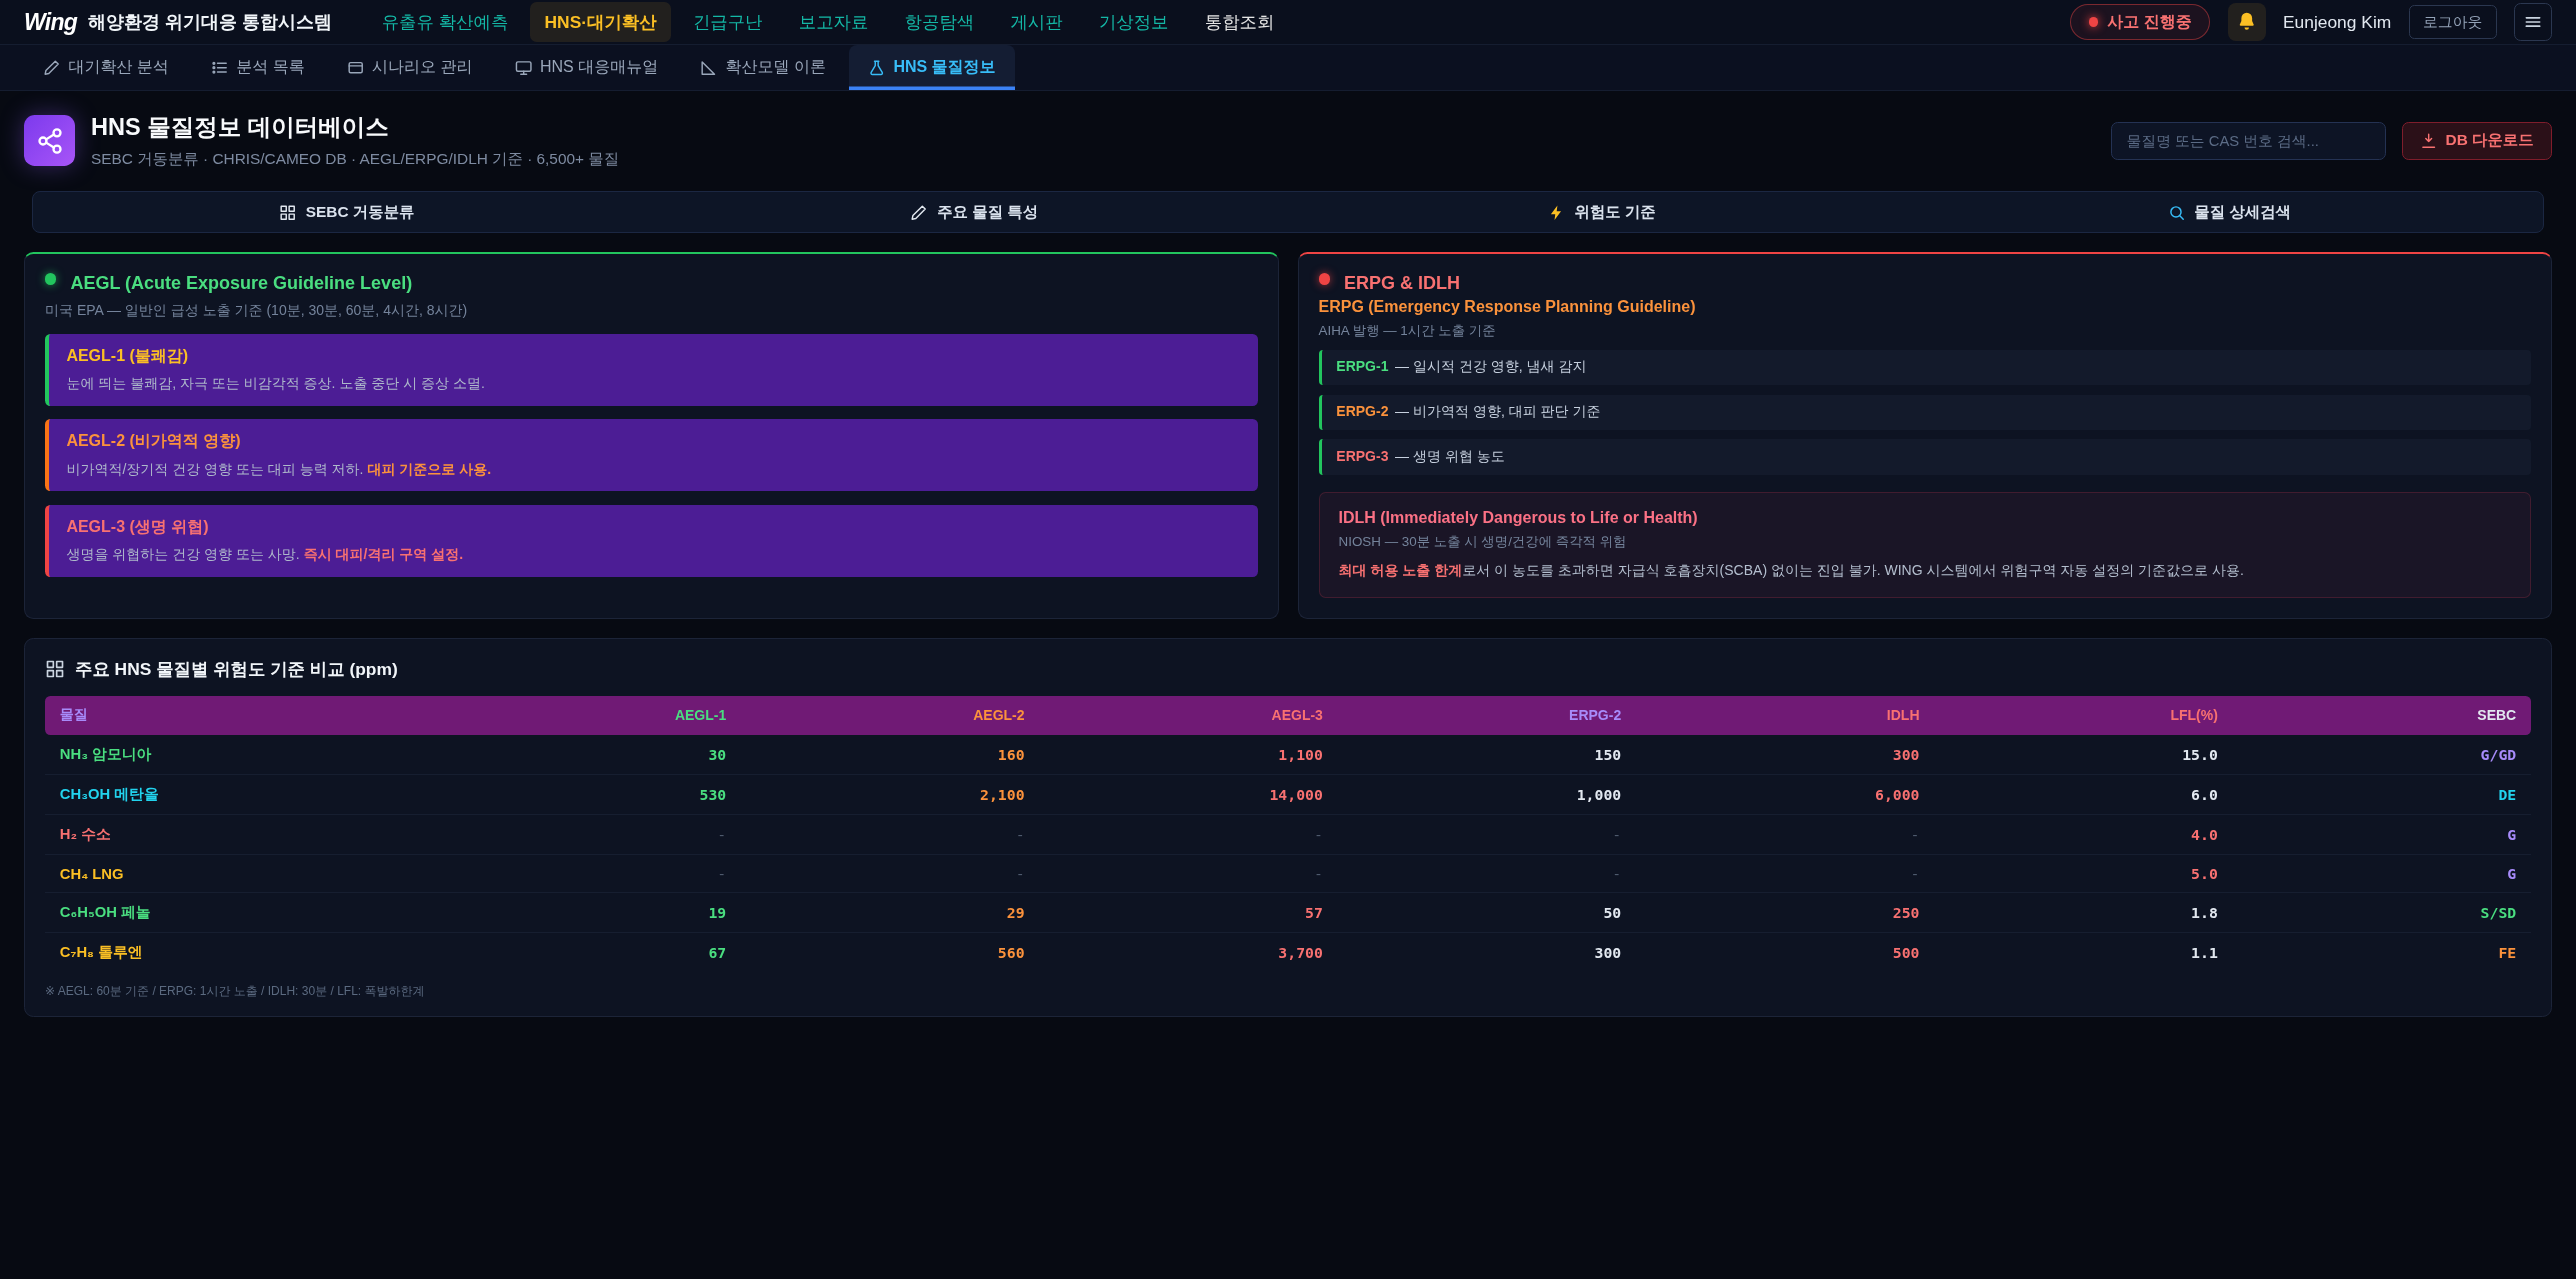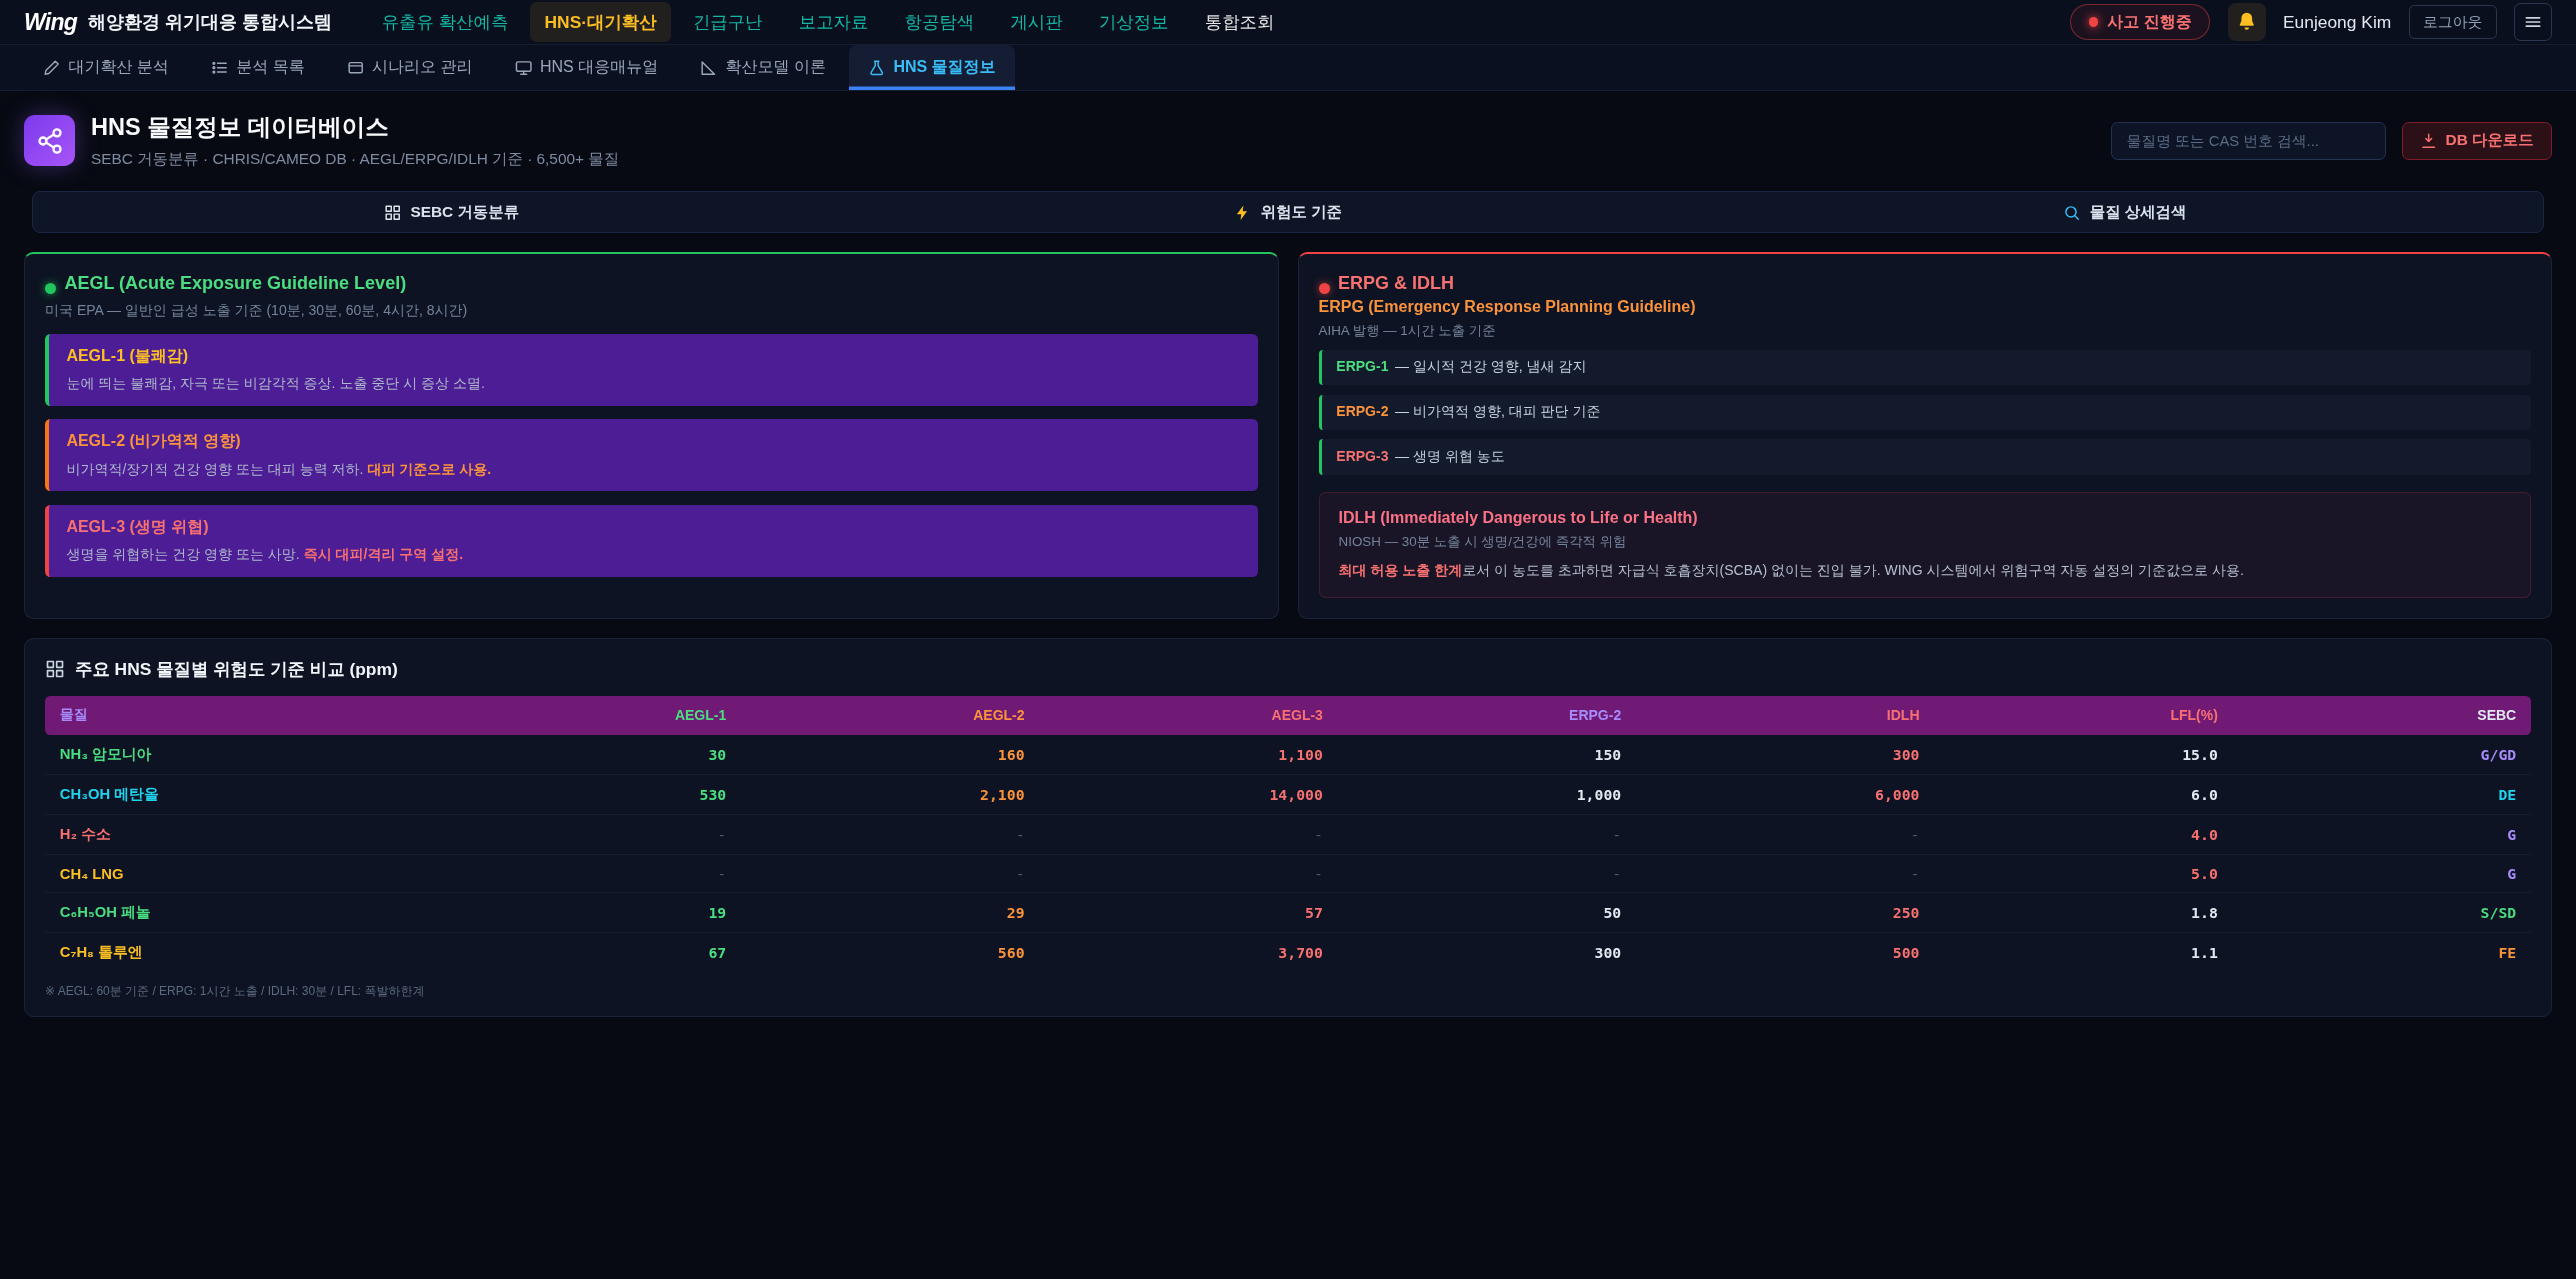--- a/index.html
+++ b/index.html
@@ -59,21 +59,21 @@
 
   
   .section-tabs{margin:4px 32px 19px;background:#0d1526;border:0.7px solid #1b2742;border-radius:8px;height:42px;display:flex;align-items:center}
   .section-tab{flex:1;display:flex;align-items:center;justify-content:center;gap:9.4px;font-size:15.4px;color:#dbe3ee;font-weight:600;cursor:pointer;height:100%}
 
   
   .panels{display:flex;gap:19px;margin:0 24px}
   .panel{flex:1;background:#0d1322;border:0.7px solid #1c2438;border-radius:9.4px;padding:19px 20px 20px}
   .panel.top-green{border-top:2.7px solid #22c55e}
   .panel.top-red{border-top:2.7px solid #ef4444}
-  .panel-title{display:flex;align-items:flex-end;gap:8px;font-size:18px;font-weight:800}
+  .panel-title{display:flex;align-items:flex-start;gap:14px;font-size:18px;font-weight:800}
   .dot{width:11.4px;height:11.4px;border-radius:50%}
   .dot.green{background:#22c55e;box-shadow:0 0 8px rgba(34,197,94,.7)}
   .dot.red{background:#ef4444;box-shadow:0 0 8px rgba(239,68,68,.7)}
   .panel-sub{margin-top:8px;font-size:14px;color:#74839b}
 
   .aegl-card{margin-top:13.4px;background:#4c1d95;border-left:4px solid #22c55e;border-radius:5.4px;padding:12px 17.4px}
   .bl-green{border-left-color:#22c55e}.bl-orange{border-left-color:#f97316}.bl-red{border-left-color:#ef4444}
   .aegl-card-title{font-size:16px;font-weight:800}
   .aegl-card-desc{margin-top:6.7px;font-size:14px;color:#aeb9cb;line-height:1.45}
   .aegl-card-desc .hl{font-weight:800}
@@ -235,20 +235,28 @@
         <svg viewBox="0 0 24 24" fill="none" stroke="currentColor" stroke-width="2" stroke-linecap="round" stroke-linejoin="round">
           <rect x="3" y="3" width="7" height="7"></rect>
           <rect x="14" y="3" width="7" height="7"></rect>
           <rect x="3" y="14" width="7" height="7"></rect>
           <rect x="14" y="14" width="7" height="7"></rect>
         </svg>
       </span>
       <span>SEBC 거동분류</span>
     </div>
     <div class="section-tab">
+      <span class="icon tone-white">
+        <svg viewBox="0 0 24 24" fill="none" stroke="currentColor" stroke-width="2" stroke-linecap="round" stroke-linejoin="round">
+          <path d="M17 3l4 4L8 20l-5 1 1-5z"></path>
+        </svg>
+      </span>
+      <span>주요 물질 특성</span>
+    </div>
+    <div class="section-tab">
       <span class="icon tone-yellow">
         <svg viewBox="0 0 24 24" fill="currentColor">
           <path d="M13 2L4 14h6l-1 8 9-12h-6l1-8z"></path>
         </svg>
       </span>
       <span>위험도 기준</span>
     </div>
     <div class="section-tab">
       <span class="icon tone-blue">
         <svg viewBox="0 0 24 24" fill="none" stroke="currentColor" stroke-width="2" stroke-linecap="round" stroke-linejoin="round">

